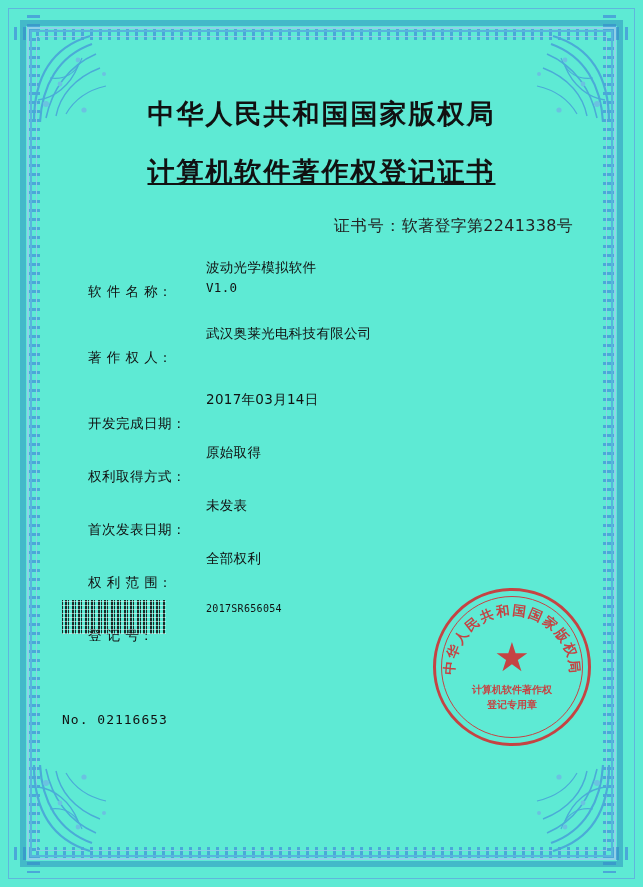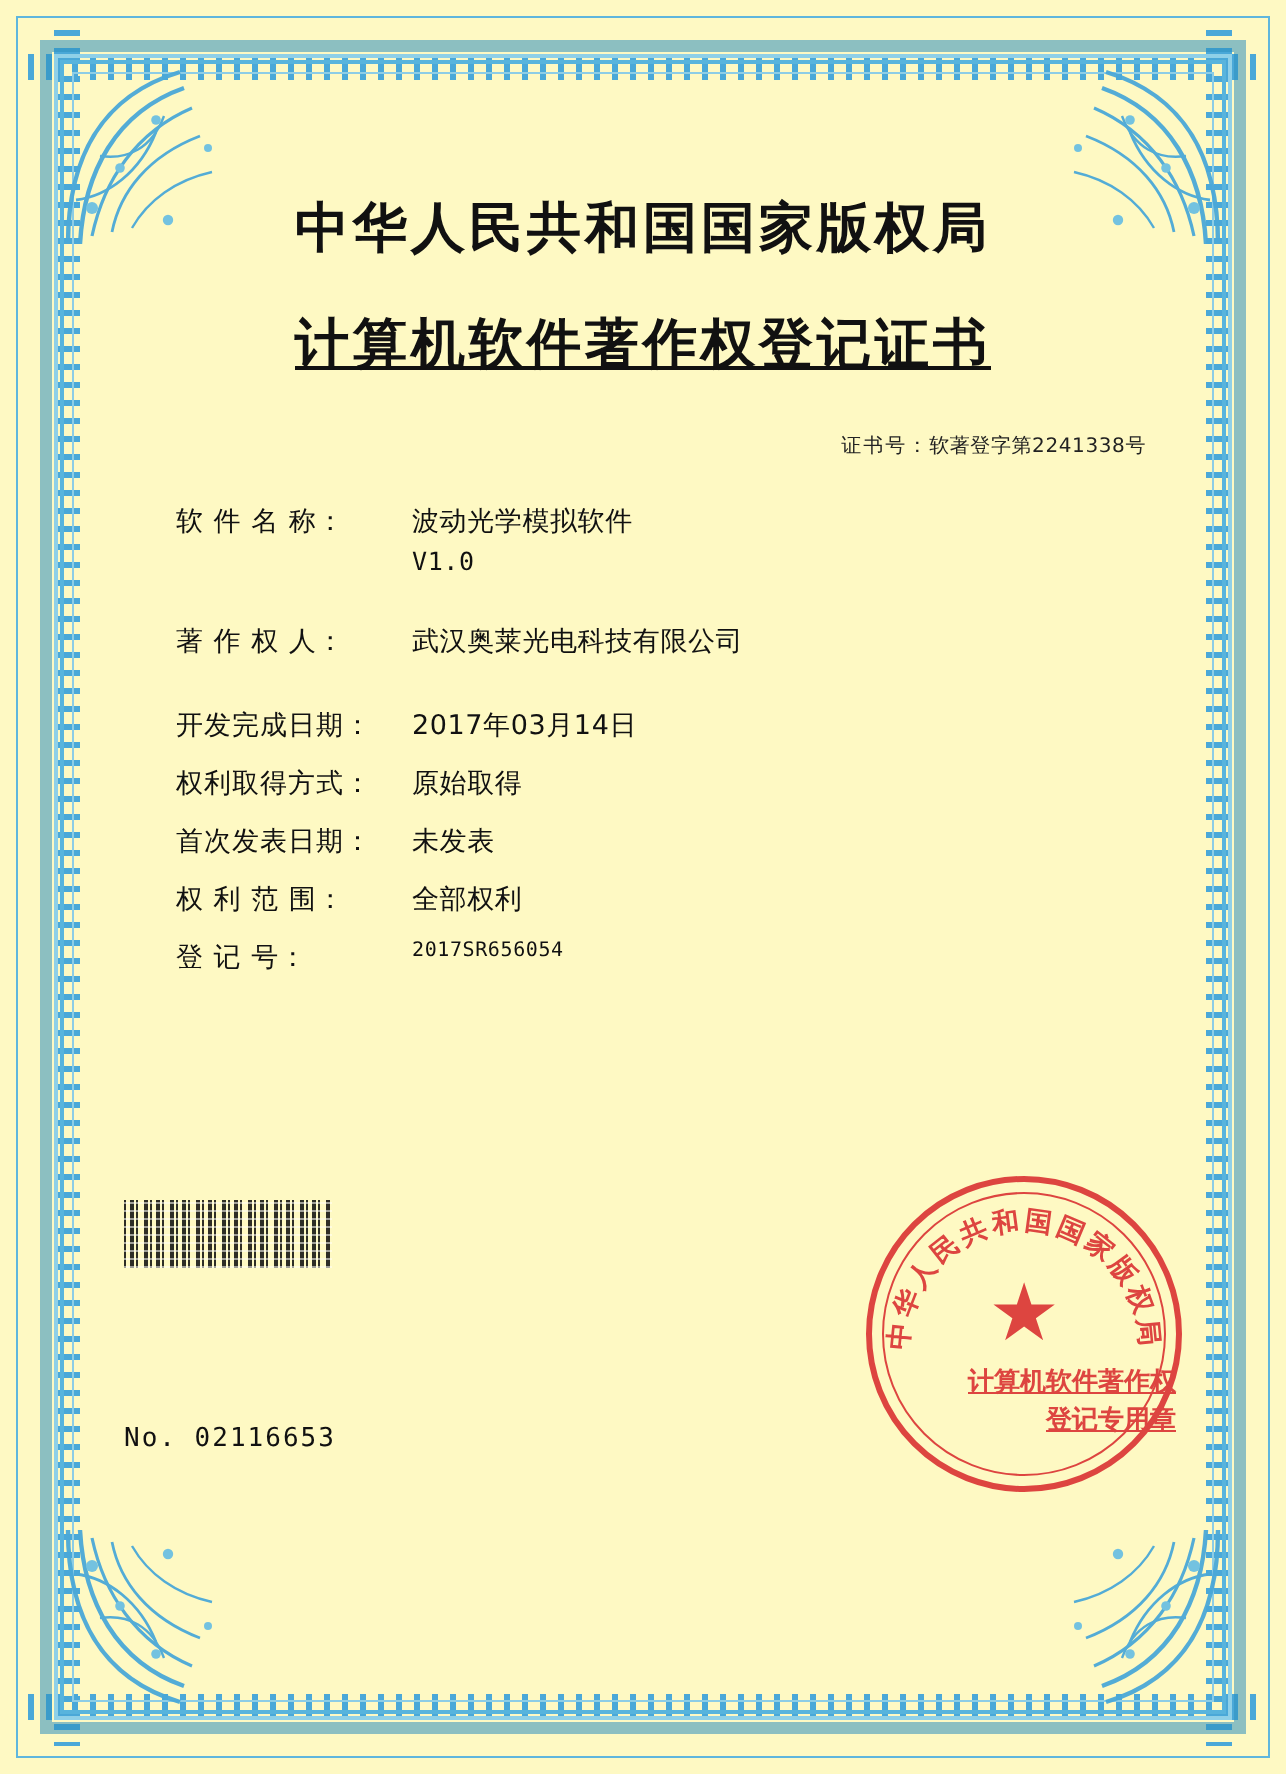--- a/index.html
+++ b/index.html
@@ -7,21 +7,21 @@
     padding: 0;
     background: #ffffff;
   }
   body {
     font-family: "DejaVu Sans", "Liberation Sans", sans-serif;
   }
   #certificate {
     position: relative;
     width: 643px;
     height: 887px;
-    background: #fef9c3;
+    background: #5eead4;
     overflow: hidden;
   }
 
   
   .border-outer {
     position: absolute;
     left: 8px; top: 8px; right: 8px; bottom: 8px;
     border: 1px solid #5fb6dd;
   }
   .greek-band {
@@ -91,21 +91,21 @@
     font-family: "DejaVu Serif", "Liberation Serif", serif;
     font-weight: bold;
     font-size: 27px;
     letter-spacing: 2px;
     color: #111;
     margin-top: 22px;
     text-decoration: underline;
   }
   .cert-no {
     text-align: right;
-    font-size: 10px;
+    font-size: 16px;
     color: #222;
     margin-top: 26px;
     padding-right: 26px;
     letter-spacing: .3px;
   }
   .cert-no .cert-no-label { letter-spacing: 1px; }
 
   .fields {
     margin-top: 22px;
     padding-left: 44px;
@@ -118,20 +118,21 @@
     font-size: 13.5px;
     color: #111;
   }
   .field-row.gap-big { margin-bottom: 24px; }
   .field-label {
     width: 118px;
     flex: 0 0 118px;
     letter-spacing: .5px;
     white-space: nowrap;
     font-family: "DejaVu Sans", "Liberation Sans", sans-serif;
+    margin-top: 24px;
   }
   .field-value {
     flex: 1 1 auto;
     letter-spacing: .3px;
   }
   .field-value .sub-line {
     display: block;
     margin-top: 3px;
     font-family: "DejaVu Sans Mono", "Liberation Mono", monospace;
     font-size: 12.5px;
@@ -208,26 +209,25 @@
     fill: #d8262a;
     font-size: 13.5px;
     font-family: "DejaVu Sans", "Liberation Sans", sans-serif;
     font-weight: bold;
     letter-spacing: 2px;
   }
   .seal-bottom {
     position: absolute;
     left: 0; right: 0;
     top: 92px;
-    text-align: right;
+    text-align: center;
     color: #d8262a;
-    font-size: 13px;
+    font-size: 10px;
     font-weight: bold;
     line-height: 1.45;
-    text-decoration: underline;
   }
 
   
   .footer {
     position: absolute;
     left: 44px;
     right: 44px;
     top: 712px;
     display: flex;
     justify-content: space-between;

